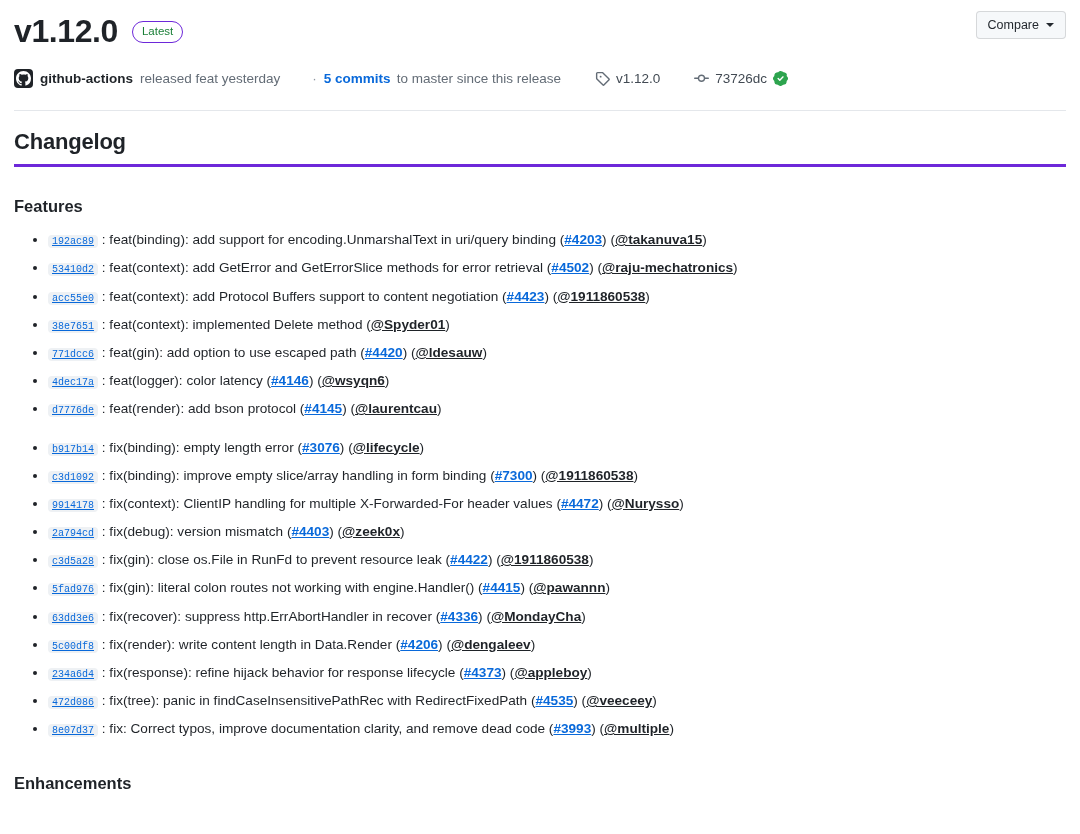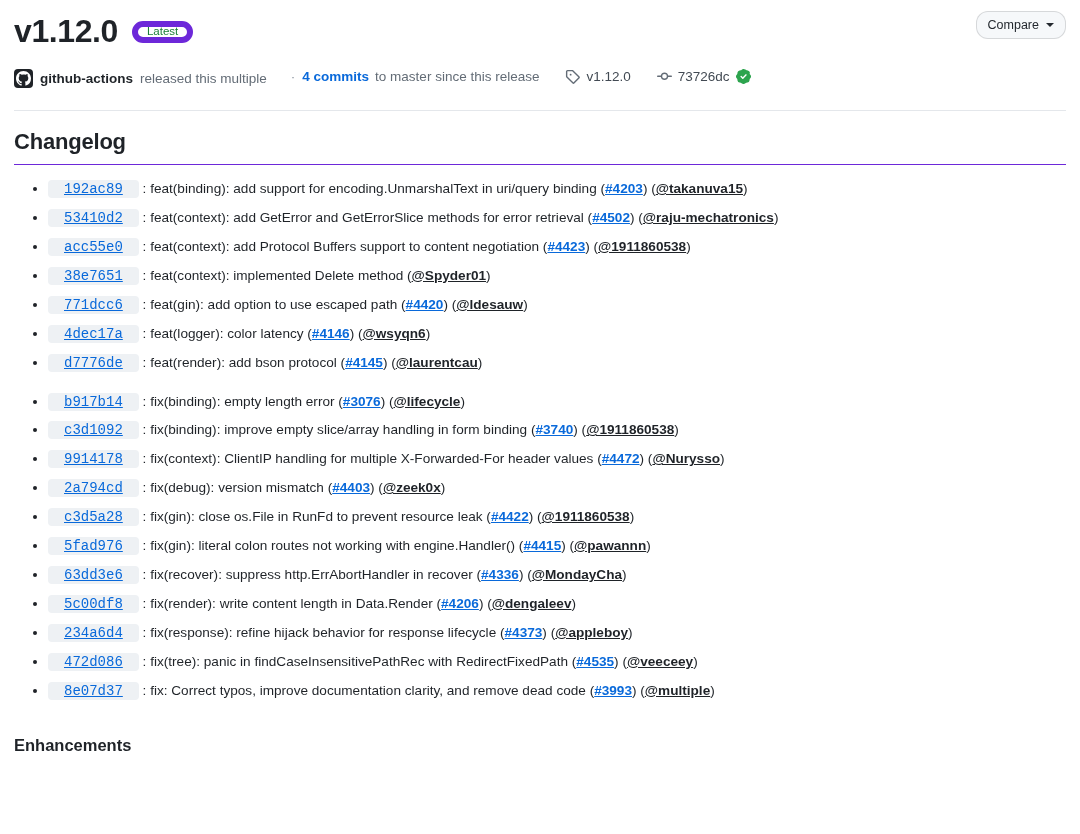--- a/index.html
+++ b/index.html
@@ -37,63 +37,63 @@
     line-height: 1.1;
     color: #1f2328;
     margin: 0;
   }
   .latest-badge {
     display: inline-flex;
     align-items: center;
     justify-content: center;
     height: 22px;
     padding: 0 9px;
-    border: 6px solid #6d28d9;
+    border: 1px solid #6d28d9;
     border-radius: 2em;
     color: #1a7f37;
     font-size: 11.5px;
     font-weight: 500;
     line-height: 1;
     background: #ffffff;
     white-space: nowrap;
   }
 
   .compare-button {
     position: absolute;
     top: 11px;
     right: 14px;
     display: inline-flex;
     align-items: center;
     gap: 7px;
     height: 28px;
     padding: 0 11px;
     border: 1px solid rgba(31,35,40,0.15);
-    border-radius: 12px;
+    border-radius: 4px;
     background: #f6f8fa;
     color: #24292f;
     font-size: 12.5px;
     font-family: "Liberation Sans", sans-serif;
     cursor: pointer;
   }
   .caret-down {
     width: 0; height: 0;
     border-left: 4px solid transparent;
     border-right: 4px solid transparent;
     border-top: 4px solid #24292f;
     display: inline-block;
   }
 
   
   .meta-row {
     display: flex;
-    align-items: flex-start;
+    align-items: center;
     margin-top: 20px;
     font-size: 13.5px;
     color: #636c76;
-    gap: 0;
+    gap: 8px;
   }
   .meta-author {
     display: flex;
     align-items: center;
     gap: 7px;
   }
   .avatar-gh {
     width: 19px; height: 19px;
     border-radius: 4px;
     background: #1f2328;
@@ -129,21 +129,21 @@
     border-top: 1px solid #e4e7eb;
     margin: 22px 0 0 0;
   }
   .changelog-heading {
     font-size: 22px;
     font-weight: 600;
     letter-spacing: -0.2px;
     color: #1f2328;
     margin: 18px 0 0 0;
     padding-bottom: 9px;
-    border-bottom: 1px solid #6d28d9;
+    border-bottom: 3px solid #6d28d9;
   }
 
   
   .section-heading {
     font-size: 16.5px;
     font-weight: 600;
     color: #1f2328;
     margin: 30px 0 0 0;
   }
   ul.changes {
@@ -155,24 +155,24 @@
     margin: 0;
     padding: 2px 0;
     line-height: 1.78;
     font-size: 13.6px;
     color: #1f2328;
   }
   ul.changes li::marker { color: #1f2328; font-size: 13px; }
 
   code.sha {
     font-family: "Liberation Mono", "DejaVu Sans Mono", monospace;
-    font-size: 14px;
+    font-size: 10px;
     background: #eef1f4;
     color: #0969da;
-    padding: 1px 16px;
+    padding: 1px 4px;
     border-radius: 4px;
     text-decoration: underline;
     text-underline-offset: 1px;
     white-space: nowrap;
   }
   .sep-colon { color: #1f2328; }
   .desc { color: #1f2328; }
   a.pr {
     color: #0969da;
     text-decoration: underline;
@@ -210,26 +210,26 @@
           <path fill="#ffffff" d="M8 0C3.58 0 0 3.58 0 8c0 3.54 2.29 6.53 5.47 7.59.4.07.55-.17.55-.38
             0-.19-.01-.82-.01-1.49-2.01.37-2.53-.49-2.69-.94-.09-.23-.48-.94-.82-1.13-.28-.15-.68-.52-.01-.53.63-.01
             1.08.58 1.23.82.72 1.21 1.87.87 2.33.66.07-.52.28-.87.51-1.07-1.78-.2-3.64-.89-3.64-3.95
             0-.87.31-1.59.82-2.15-.08-.2-.36-1.02.08-2.12 0 0 .67-.21 2.2.82a7.42 7.42 0 0 1 2-.27c.68 0
             1.36.09 2 .27 1.53-1.04 2.2-.82 2.2-.82.44 1.1.16 1.92.08 2.12.51.56.82 1.27.82 2.15 0
             3.07-1.87 3.75-3.65 3.95.29.25.54.73.54 1.48 0 1.07-.01 1.93-.01 2.2 0 .21.15.46.55.38A8.01
             8.01 0 0 0 16 8c0-4.42-3.58-8-8-8Z"></path>
         </svg>
       </span>
       <span class="author-name">github-actions</span>
-      <span class="meta-text">released this multiple</span>
+      <span class="meta-text">released feat yesterday</span>
     </span>
 
     <span class="meta-group commits">
       <span class="dot-sep">·</span>
-      <a class="link-blue" href="#">4 commits</a>
+      <a class="link-blue" href="#">5 commits</a>
       <span class="meta-text">to master since this release</span>
     </span>
 
     <span class="meta-group">
       <span class="meta-icon">
         <svg width="15" height="15" viewBox="0 0 16 16" aria-hidden="true">
           <path fill="currentColor" d="M1 7.775V2.75C1 1.784 1.784 1 2.75 1h5.025c.464 0 .91.184
             1.238.513l6.25 6.25a1.75 1.75 0 0 1 0 2.474l-5.026 5.026a1.75 1.75 0 0 1-2.474
             0l-6.25-6.25A1.752 1.752 0 0 1 1 7.775Zm1.5 0c0 .066.026.13.073.177l6.25 6.25a.25.25 0 0 0
             .354 0l5.025-5.025a.25.25 0 0 0 0-.354l-6.25-6.25a.25.25 0 0 0-.177-.073H2.75a.25.25 0 0
@@ -264,32 +264,33 @@
       </span>
     </span>
 
   </div>
 
   <hr class="hr-top">
 
   <h2 class="changelog-heading">Changelog</h2>
 
   <div id="sections-root">
+      <h3 class="section-heading">Features</h3>
       <ul class="changes">
         <li><code class="sha">192ac89</code><span class="sep-colon"> : </span><span class="desc">feat(binding): add support for encoding.UnmarshalText in uri/query binding</span><span class="paren"> (</span><a class="pr" href="#">#4203</a><span class="paren">)</span><span class="paren"> (</span><a class="user" href="#">@takanuva15</a><span class="paren">)</span></li>
         <li><code class="sha">53410d2</code><span class="sep-colon"> : </span><span class="desc">feat(context): add GetError and GetErrorSlice methods for error retrieval</span><span class="paren"> (</span><a class="pr" href="#">#4502</a><span class="paren">)</span><span class="paren"> (</span><a class="user" href="#">@raju-mechatronics</a><span class="paren">)</span></li>
         <li><code class="sha">acc55e0</code><span class="sep-colon"> : </span><span class="desc">feat(context): add Protocol Buffers support to content negotiation</span><span class="paren"> (</span><a class="pr" href="#">#4423</a><span class="paren">)</span><span class="paren"> (</span><a class="user" href="#">@1911860538</a><span class="paren">)</span></li>
         <li><code class="sha">38e7651</code><span class="sep-colon"> : </span><span class="desc">feat(context): implemented Delete method</span><span class="paren"> (</span><a class="user" href="#">@Spyder01</a><span class="paren">)</span></li>
         <li><code class="sha">771dcc6</code><span class="sep-colon"> : </span><span class="desc">feat(gin): add option to use escaped path</span><span class="paren"> (</span><a class="pr" href="#">#4420</a><span class="paren">)</span><span class="paren"> (</span><a class="user" href="#">@ldesauw</a><span class="paren">)</span></li>
         <li><code class="sha">4dec17a</code><span class="sep-colon"> : </span><span class="desc">feat(logger): color latency</span><span class="paren"> (</span><a class="pr" href="#">#4146</a><span class="paren">)</span><span class="paren"> (</span><a class="user" href="#">@wsyqn6</a><span class="paren">)</span></li>
         <li><code class="sha">d7776de</code><span class="sep-colon"> : </span><span class="desc">feat(render): add bson protocol</span><span class="paren"> (</span><a class="pr" href="#">#4145</a><span class="paren">)</span><span class="paren"> (</span><a class="user" href="#">@laurentcau</a><span class="paren">)</span></li>
       </ul>
       <ul class="changes">
         <li><code class="sha">b917b14</code><span class="sep-colon"> : </span><span class="desc">fix(binding): empty length error</span><span class="paren"> (</span><a class="pr" href="#">#3076</a><span class="paren">)</span><span class="paren"> (</span><a class="user" href="#">@lifecycle</a><span class="paren">)</span></li>
-        <li><code class="sha">c3d1092</code><span class="sep-colon"> : </span><span class="desc">fix(binding): improve empty slice/array handling in form binding</span><span class="paren"> (</span><a class="pr" href="#">#3740</a><span class="paren">)</span><span class="paren"> (</span><a class="user" href="#">@1911860538</a><span class="paren">)</span></li>
+        <li><code class="sha">c3d1092</code><span class="sep-colon"> : </span><span class="desc">fix(binding): improve empty slice/array handling in form binding</span><span class="paren"> (</span><a class="pr" href="#">#7300</a><span class="paren">)</span><span class="paren"> (</span><a class="user" href="#">@1911860538</a><span class="paren">)</span></li>
         <li><code class="sha">9914178</code><span class="sep-colon"> : </span><span class="desc">fix(context): ClientIP handling for multiple X-Forwarded-For header values</span><span class="paren"> (</span><a class="pr" href="#">#4472</a><span class="paren">)</span><span class="paren"> (</span><a class="user" href="#">@Nurysso</a><span class="paren">)</span></li>
         <li><code class="sha">2a794cd</code><span class="sep-colon"> : </span><span class="desc">fix(debug): version mismatch</span><span class="paren"> (</span><a class="pr" href="#">#4403</a><span class="paren">)</span><span class="paren"> (</span><a class="user" href="#">@zeek0x</a><span class="paren">)</span></li>
         <li><code class="sha">c3d5a28</code><span class="sep-colon"> : </span><span class="desc">fix(gin): close os.File in RunFd to prevent resource leak</span><span class="paren"> (</span><a class="pr" href="#">#4422</a><span class="paren">)</span><span class="paren"> (</span><a class="user" href="#">@1911860538</a><span class="paren">)</span></li>
         <li><code class="sha">5fad976</code><span class="sep-colon"> : </span><span class="desc">fix(gin): literal colon routes not working with engine.Handler()</span><span class="paren"> (</span><a class="pr" href="#">#4415</a><span class="paren">)</span><span class="paren"> (</span><a class="user" href="#">@pawannn</a><span class="paren">)</span></li>
         <li><code class="sha">63dd3e6</code><span class="sep-colon"> : </span><span class="desc">fix(recover): suppress http.ErrAbortHandler in recover</span><span class="paren"> (</span><a class="pr" href="#">#4336</a><span class="paren">)</span><span class="paren"> (</span><a class="user" href="#">@MondayCha</a><span class="paren">)</span></li>
         <li><code class="sha">5c00df8</code><span class="sep-colon"> : </span><span class="desc">fix(render): write content length in Data.Render</span><span class="paren"> (</span><a class="pr" href="#">#4206</a><span class="paren">)</span><span class="paren"> (</span><a class="user" href="#">@dengaleev</a><span class="paren">)</span></li>
         <li><code class="sha">234a6d4</code><span class="sep-colon"> : </span><span class="desc">fix(response): refine hijack behavior for response lifecycle</span><span class="paren"> (</span><a class="pr" href="#">#4373</a><span class="paren">)</span><span class="paren"> (</span><a class="user" href="#">@appleboy</a><span class="paren">)</span></li>
         <li><code class="sha">472d086</code><span class="sep-colon"> : </span><span class="desc">fix(tree): panic in findCaseInsensitivePathRec with RedirectFixedPath</span><span class="paren"> (</span><a class="pr" href="#">#4535</a><span class="paren">)</span><span class="paren"> (</span><a class="user" href="#">@veeceey</a><span class="paren">)</span></li>
         <li><code class="sha">8e07d37</code><span class="sep-colon"> : </span><span class="desc">fix: Correct typos, improve documentation clarity, and remove dead code</span><span class="paren"> (</span><a class="pr" href="#">#3993</a><span class="paren">)</span><span class="paren"> (</span><a class="user" href="#">@multiple</a><span class="paren">)</span></li>
       </ul>

